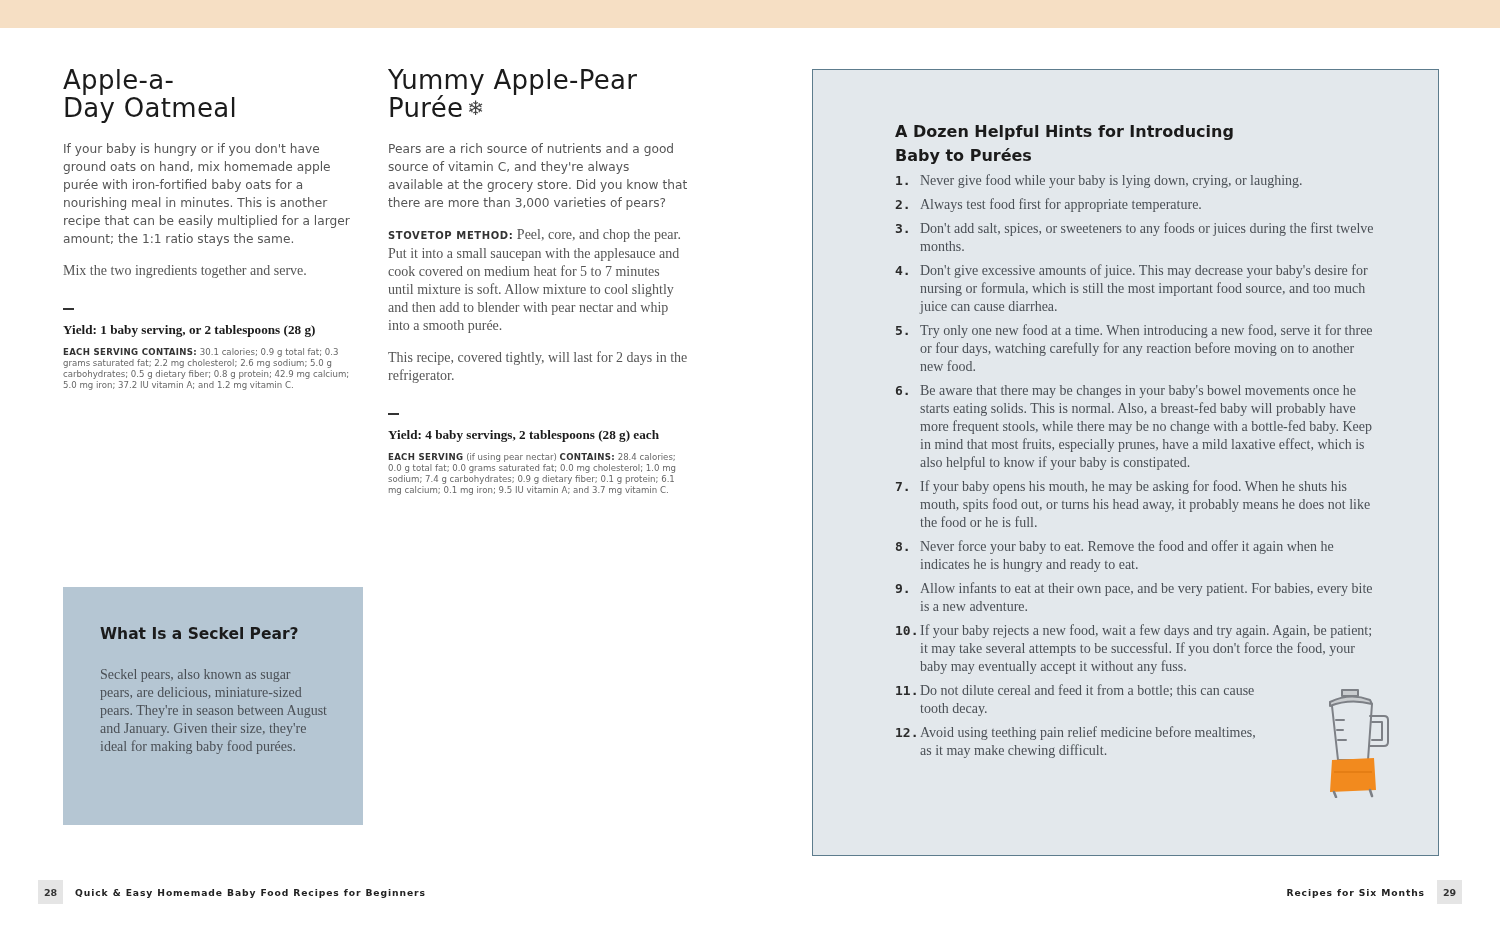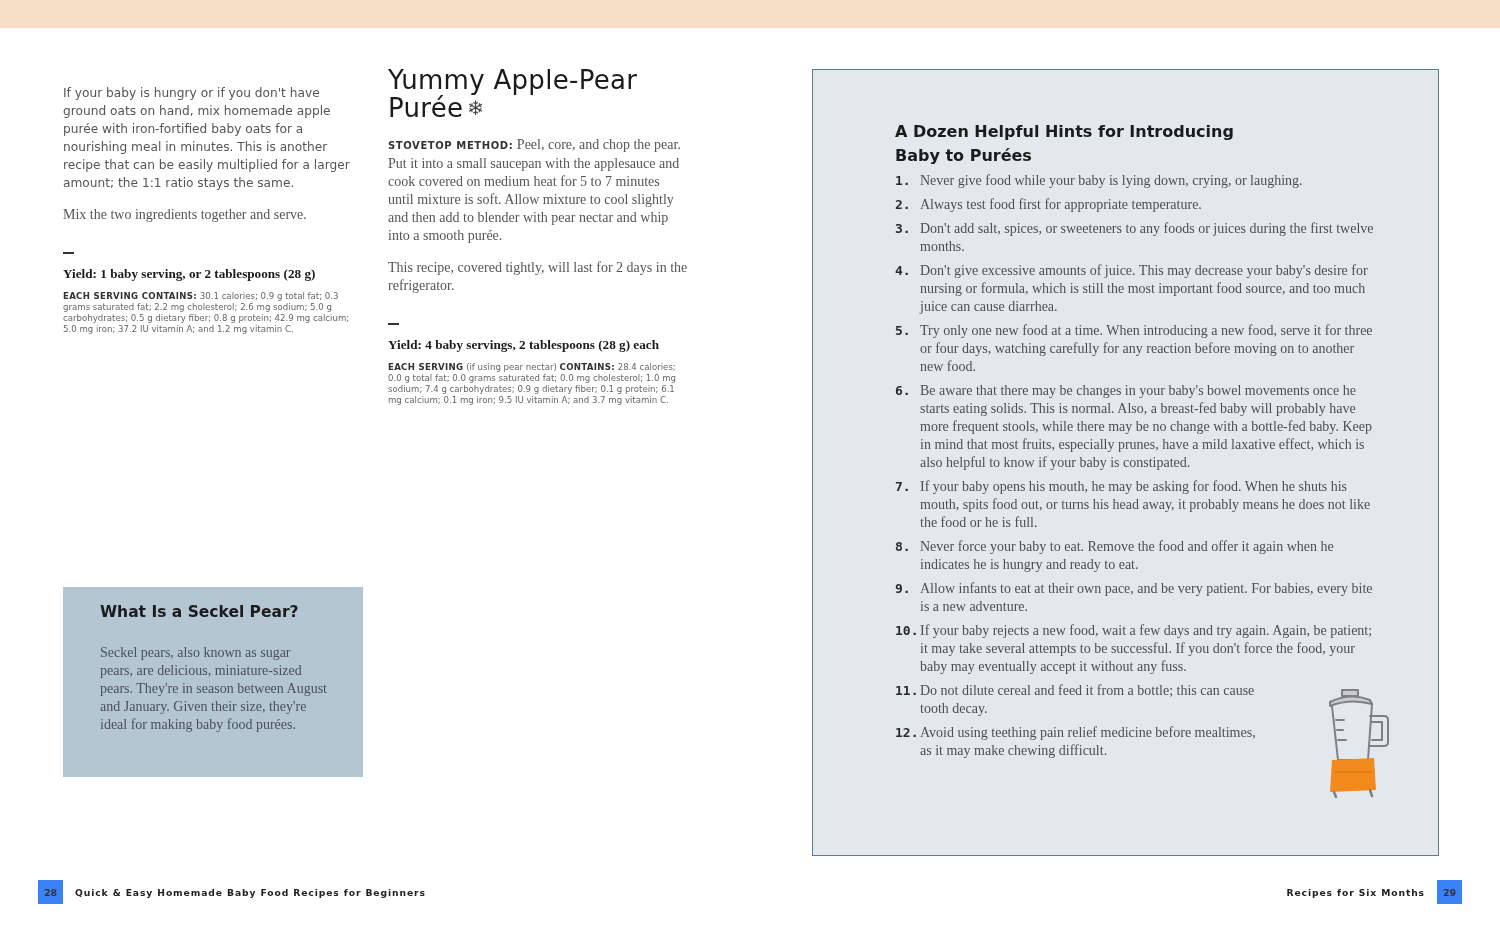--- a/index.html
+++ b/index.html
@@ -21,67 +21,72 @@
   .col-mid .ingredient { margin-bottom: 6px; }
 
   .method { font-family: "Liberation Serif", serif; font-size: 14px; line-height: 18px; color: #555; margin-top: 14px; }
   .method .lead { font-family: "DejaVu Sans", sans-serif; font-size: 10px; letter-spacing: 0.6px; color: #333; font-weight: 700; }
 
   .dash { width: 11px; height: 2px; background: #333; margin-top: 28px; }
   .yield { font-family: Liberation Serif, serif; font-size: 13.2px; line-height: 15px; color: #1b1b1b; margin-top: 12px; font-weight: 600; }
   .nutrition { font-family: "DejaVu Sans", sans-serif; font-size: 8.6px; line-height: 11px; color: #666; margin-top: 10px; }
   .nutrition b { color: #333; letter-spacing: 0.3px; }
 
-  .seckel-box { position: absolute; left: 63px; top: 587px; width: 300px; height: 190px; background: #b5c6d3; padding: 16px 36px 0 37px; }
+  .seckel-box { position: absolute; left: 63px; top: 587px; width: 300px; height: 238px; background: #b5c6d3; padding: 38px 36px 0 37px; }
   .seckel-title { font-family: "DejaVu Sans", sans-serif; font-weight: 700; font-size: 15.5px; color: #1b1b1b; }
   .seckel-body { font-family: "Liberation Serif", serif; font-size: 14px; line-height: 18px; color: #4a4f55; margin-top: 23px; }
 
   .hints-box { position: absolute; left: 812px; top: 69px; width: 627px; height: 787px; background: #e3e8ec; border: 1.5px solid #5d7c8d; padding: 50px 60px 0 82px; }
   .hints-title { font-family: "DejaVu Sans", sans-serif; font-weight: 600; font-size: 16px; line-height: 24px; color: #1b1b1b; }
   .hints-list { list-style: none; margin-top: 4px; }
   .hint { display: flex; font-family: "Liberation Serif", serif; font-size: 14px; line-height: 18px; color: #4a4f55; margin-bottom: 6px; }
   .hint-num { font-family: "DejaVu Sans Mono", monospace; font-weight: 700; font-size: 13px; color: #2b2b2b; width: 25px; flex-shrink: 0; }
   .hint-text { flex: 1; }
   .hint-narrow .hint-text { max-width: 340px; }
 
   .blender { position: absolute; left: 1322px; top: 686px; width: 76px; height: 112px; }
 
   .footer-left { position: absolute; left: 38px; top: 880px; display: flex; align-items: center; }
   .footer-right { position: absolute; right: 38px; top: 880px; display: flex; align-items: center; }
-  .page-num { width: 25px; height: 24px; background: #3b82f6; font-family: "DejaVu Sans", sans-serif; font-size: 9.5px; font-weight: 700; color: #333; display: flex; align-items: center; justify-content: center; }
+  .page-num { width: 25px; height: 24px; background: #e5e5e5; font-family: "DejaVu Sans", sans-serif; font-size: 9.5px; font-weight: 700; color: #333; display: flex; align-items: center; justify-content: center; }
   .running-head { font-family: "DejaVu Sans", sans-serif; font-size: 9.2px; font-weight: 700; letter-spacing: 0.9px; color: #222; }
   .footer-left .running-head { margin-left: 12px; }
   .footer-right .running-head { margin-right: 12px; }
 </style>
 </head>
 <body>
 
 <div class="top-band"></div>
 
 <section class="col col-left">
+  <h1 class="recipe-title">
+    <span>Apple-a-</span><br>
+    <span>Day Oatmeal</span>
+  </h1>
   <p class="intro">If your baby is hungry or if you don't have ground oats on hand, mix homemade apple purée with iron-fortified baby oats for a nourishing meal in minutes. This is another recipe that can be easily multiplied for a larger amount; the 1:1 ratio stays the same.</p>
   <p class="method">Mix the two ingredients together and serve.</p>
   <div class="dash"></div>
   <p class="yield">Yield: 1 baby serving, or 2 tablespoons (28 g)</p>
   <p class="nutrition">
     <b>EACH SERVING CONTAINS:</b>
     <span>30.1 calories; 0.9 g total fat; 0.3 grams saturated fat; 2.2 mg cholesterol; 2.6 mg sodium; 5.0 g carbohydrates; 0.5 g dietary fiber; 0.8 g protein; 42.9 mg calcium; 5.0 mg iron; 37.2 IU vitamin A; and 1.2 mg vitamin C.</span>
   </p>
 </section>
 
 <aside class="seckel-box">
   <h2 class="seckel-title">What Is a Seckel Pear?</h2>
   <p class="seckel-body">Seckel pears, also known as sugar pears, are delicious, miniature-sized pears. They're in season between August and January. Given their size, they're ideal for making baby food purées.</p>
 </aside>
 
 <section class="col col-mid">
   <h1 class="recipe-title">
     <span>Yummy Apple-Pear</span><br>
     <span>Purée</span><span class="snow">❄</span>
   </h1>
+  <p class="intro">Pears are a rich source of nutrients and a good source of vitamin C, and they're always available at the grocery store. Did you know that there are more than 3,000 varieties of pears?</p>
   <p class="method">
     <span class="lead">STOVETOP METHOD:</span>
     <span>Peel, core, and chop the pear. Put it into a small saucepan with the applesauce and cook covered on medium heat for 5 to 7 minutes until mixture is soft. Allow mixture to cool slightly and then add to blender with pear nectar and whip into a smooth purée.</span>
   </p>
   <p class="method">This recipe, covered tightly, will last for 2 days in the refrigerator.</p>
   <div class="dash"></div>
   <p class="yield">Yield: 4 baby servings, 2 tablespoons (28 g) each</p>
   <p class="nutrition">
     <b>EACH SERVING</b>
     <span>(if using pear nectar)</span>

